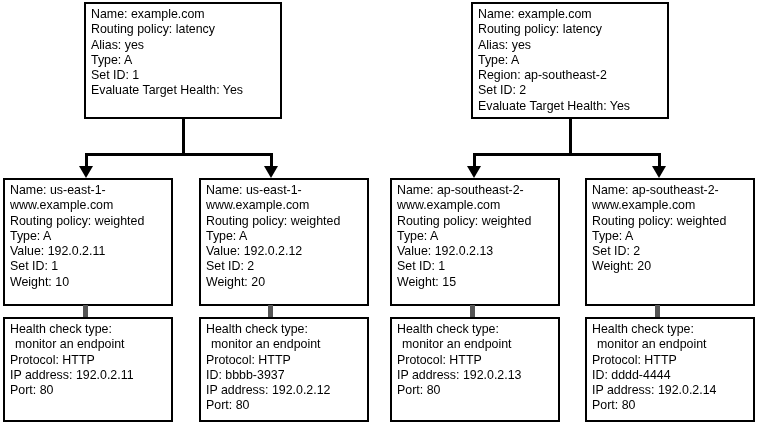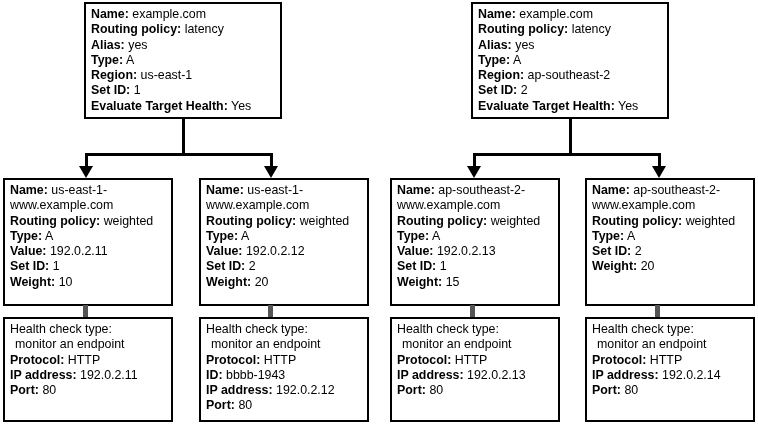--- a/index.html
+++ b/index.html
@@ -29,21 +29,21 @@
     background: #ffffff;
     padding: 3px 4px 3px 5px;
   }
   .line {
     font-size: 12.4px;
     line-height: 15.3px;
     color: #000000;
     white-space: nowrap;
   }
   .line .k {
-    font-weight: bold;
+    font-weight: normal;
   }
   .line .v {
     font-weight: normal;
     text-align: center;
   }
   .line.cont {
     
     font-weight: normal;
   }
   .line.indent {
@@ -90,24 +90,20 @@
     </div>
     <div class="line">
       <span class="k">Alias:</span>
       <span class="v">yes</span>
     </div>
     <div class="line">
       <span class="k">Type:</span>
       <span class="v">A</span>
     </div>
     <div class="line">
-      <span class="k">Region:</span>
-      <span class="v">us-east-1</span>
-    </div>
-    <div class="line">
       <span class="k">Set ID:</span>
       <span class="v">1</span>
     </div>
     <div class="line">
       <span class="k">Evaluate Target Health:</span>
       <span class="v">Yes</span>
     </div>
   </div>
 
   <div class="box" style="left:471px; top:2px; width:198px; height:117px;">
@@ -287,21 +283,21 @@
 
   <div class="box" style="left:199px; top:317px; width:170px; height:105px;">
     <div class="line">Health check type:</div>
     <div class="line indent">monitor an endpoint</div>
     <div class="line">
       <span class="k">Protocol:</span>
       <span class="v">HTTP</span>
     </div>
     <div class="line">
       <span class="k">ID:</span>
-      <span class="v">bbbb-1943</span>
+      <span class="v">bbbb-3937</span>
     </div>
     <div class="line">
       <span class="k">IP address:</span>
       <span class="v">192.0.2.12</span>
     </div>
     <div class="line">
       <span class="k">Port:</span>
       <span class="v">80</span>
     </div>
   </div>
@@ -324,20 +320,24 @@
   </div>
 
   <div class="box" style="left:585px; top:317px; width:170px; height:105px;">
     <div class="line">Health check type:</div>
     <div class="line indent">monitor an endpoint</div>
     <div class="line">
       <span class="k">Protocol:</span>
       <span class="v">HTTP</span>
     </div>
     <div class="line">
+      <span class="k">ID:</span>
+      <span class="v">dddd-4444</span>
+    </div>
+    <div class="line">
       <span class="k">IP address:</span>
       <span class="v">192.0.2.14</span>
     </div>
     <div class="line">
       <span class="k">Port:</span>
       <span class="v">80</span>
     </div>
   </div>
 
 </div>

